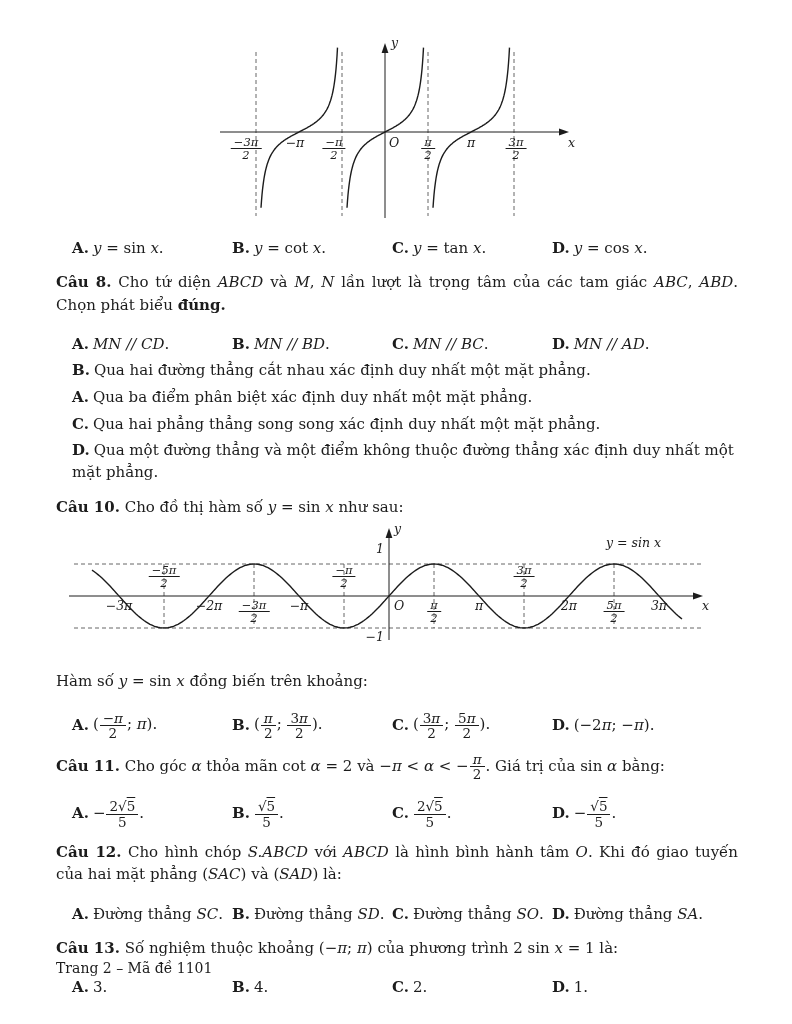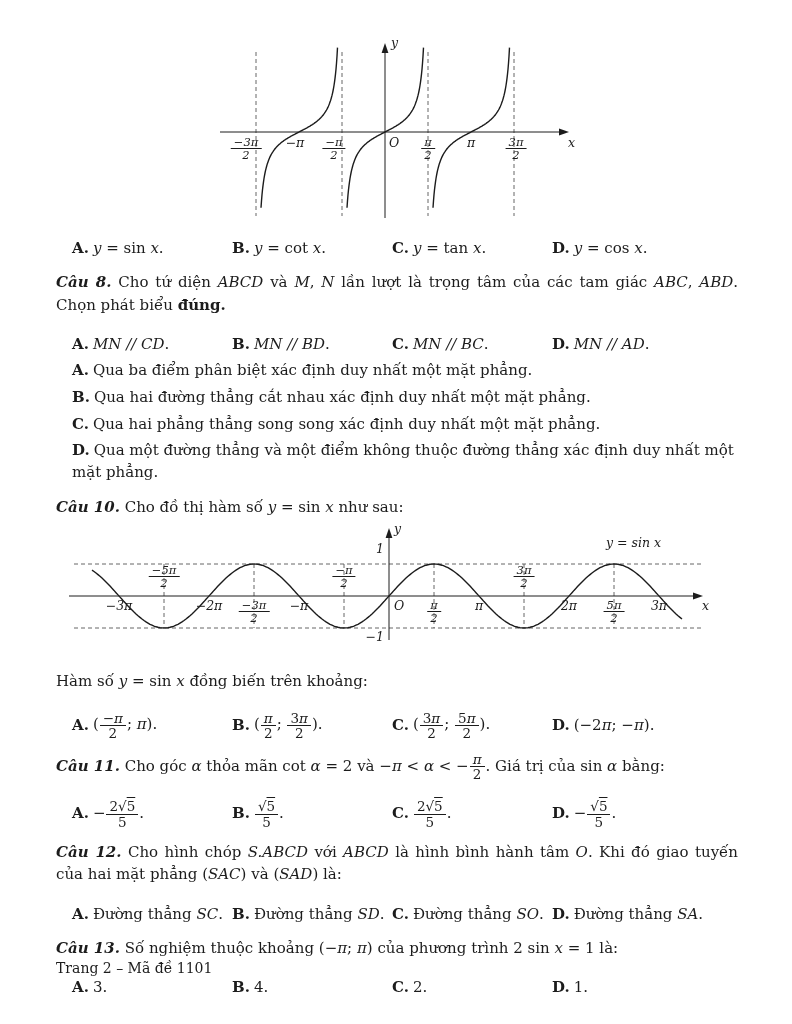--- a/index.html
+++ b/index.html
@@ -3,21 +3,21 @@
 <meta charset="utf-8">
 <style>
   *{margin:0;padding:0;box-sizing:border-box;}
   html,body{background:#ffffff;}
   .page{
     width:792px;height:1024px;background:#fff;position:relative;
     font-family:"DejaVu Serif","Liberation Serif",serif;
     font-size:15px;color:#1c1c1c;padding:0 54px 0 56px;overflow:hidden;
   }
   .q-text{margin-top:12px;line-height:1.5;text-align:justify;}
-  .q-label{font-weight:bold;font-style:italic;}
+  .q-label{font-weight:bold;}
   .q-bold{font-weight:bold;}
   .prompt{}
   .options-row{
     display:grid;grid-template-columns:160px 160px 160px auto;
     padding-left:16px;margin-top:18px;align-items:center;line-height:1.4;
   }
   .options-list{margin-top:2px;}
   .options-list .opt{padding-left:16px;margin-top:5px;line-height:1.45;}
   .opt-letter{font-weight:bold;}
   .opt-text{margin-left:4px;}
@@ -86,22 +86,22 @@
     <div class="options-row">
       <div class="opt"><b class="opt-letter">A.</b><span class="opt-text"><i>MN // CD</i>.</span></div>
       <div class="opt"><b class="opt-letter">B.</b><span class="opt-text"><i>MN // BD</i>.</span></div>
       <div class="opt"><b class="opt-letter">C.</b><span class="opt-text"><i>MN // BC</i>.</span></div>
       <div class="opt"><b class="opt-letter">D.</b><span class="opt-text"><i>MN // AD</i>.</span></div>
     </div>
   </div>
 
   <div>
     <div class="options-list">
+      <div class="opt"><b class="opt-letter">B.</b><span class="opt-text">Qua hai đường thẳng cắt nhau xác định duy nhất một mặt phẳng.</span></div>
       <div class="opt"><b class="opt-letter">A.</b><span class="opt-text">Qua ba điểm phân biệt xác định duy nhất một mặt phẳng.</span></div>
-      <div class="opt"><b class="opt-letter">B.</b><span class="opt-text">Qua hai đường thẳng cắt nhau xác định duy nhất một mặt phẳng.</span></div>
       <div class="opt"><b class="opt-letter">C.</b><span class="opt-text">Qua hai phẳng thẳng song song xác định duy nhất một mặt phẳng.</span></div>
       <div class="opt"><b class="opt-letter">D.</b><span class="opt-text">Qua một đường thẳng và một điểm không thuộc đường thẳng xác định duy nhất một mặt phẳng.</span></div>
     </div>
   </div>
 
   <div>
     <p class="q-text"><b class="q-label">Câu 10.</b> <span>Cho đồ thị hàm số <i>y</i> = sin <i>x</i> như sau:</span></p>
 
     <div class="graph graph-sine">
       <svg width="655" height="132" viewBox="0 0 655 132">

